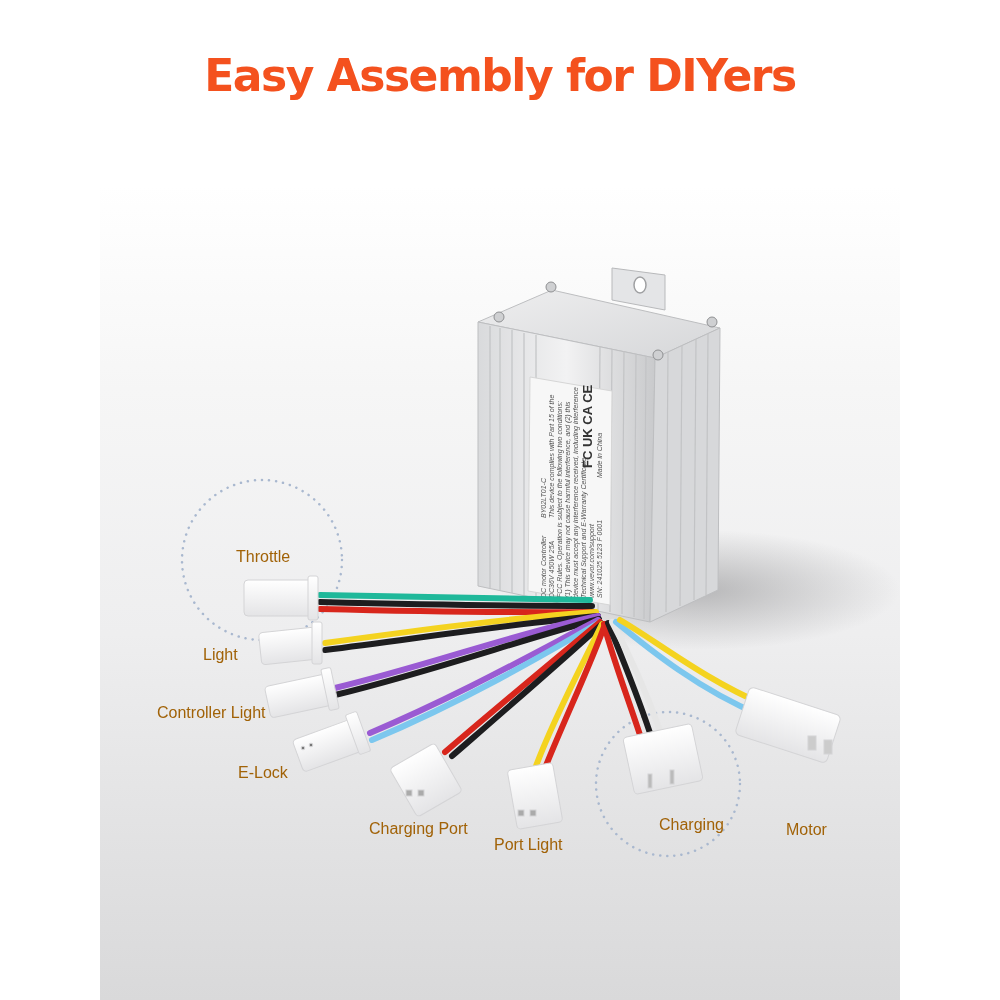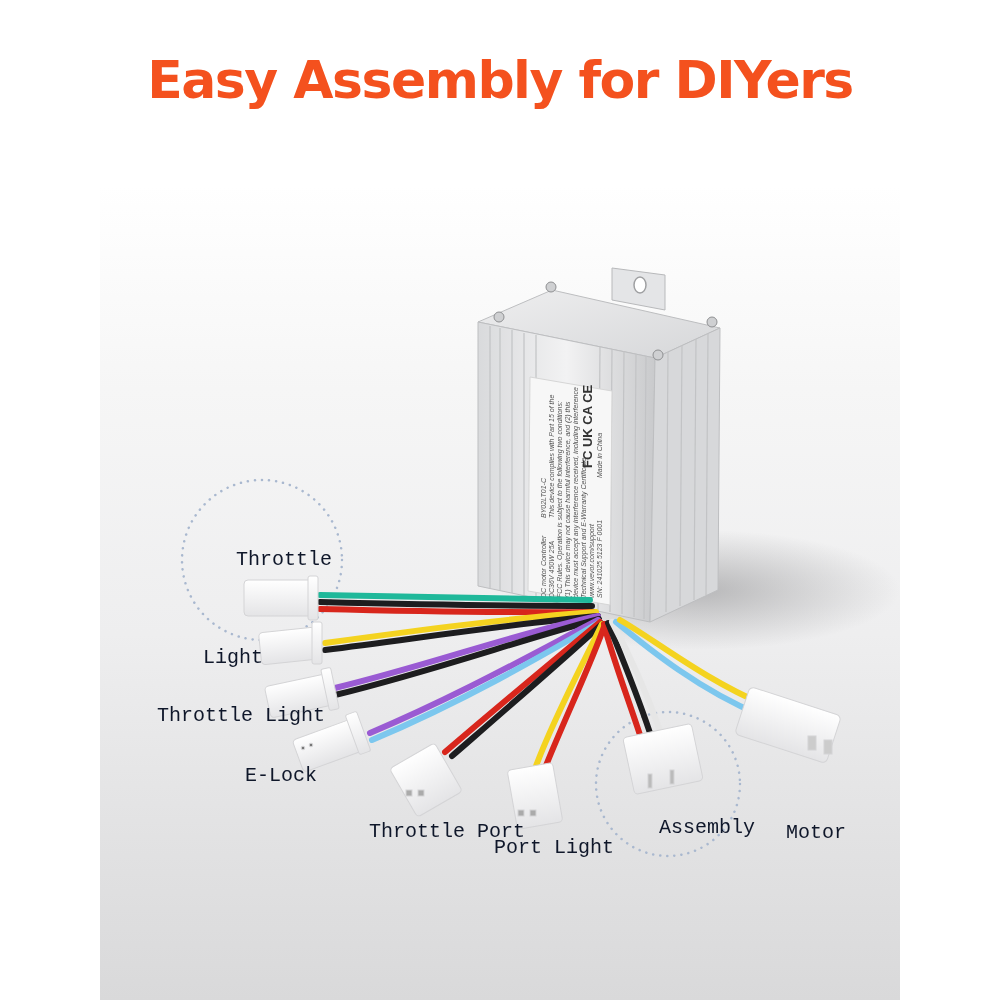--- a/index.html
+++ b/index.html
@@ -1,21 +1,21 @@
 <!DOCTYPE html>
 <html><head>
 <meta charset="utf-8">
 <style>
   html,body{margin:0;padding:0;}
   body{width:1000px;height:1000px;background:#ffffff;position:relative;overflow:hidden;font-family:"Liberation Sans",sans-serif;}
-  .title{position:absolute;left:0;top:50px;width:1000px;text-align:center;font-family:"DejaVu Sans",sans-serif;font-weight:bold;font-size:52px;letter-spacing:-1.5px;color:#f4511e;}
+  .title{position:absolute;left:0;top:50px;width:1000px;text-align:center;font-family:"DejaVu Sans",sans-serif;font-weight:bold;font-size:44px;letter-spacing:-1.5px;color:#f4511e;}
   .panel{position:absolute;left:100px;top:185px;width:800px;height:815px;
     background:linear-gradient(180deg,#ffffff 0%,#f6f6f6 25%,#eeeeef 55%,#e2e2e3 80%,#d9d9da 100%);}
   .scene{position:absolute;left:0;top:0;width:1000px;height:1000px;}
-  .lbl{position:absolute;font-family:Liberation Mono, monospace;font-size:20px;color:#0f172a;white-space:nowrap;}
+  .lbl{position:absolute;font-family:Liberation Sans, sans-serif;font-size:16px;color:#a16207;white-space:nowrap;}
 </style>
 </head>
 <body>
 
 <div class="title">Easy Assembly for DIYers</div>
 <div class="panel"></div>
 
 <svg class="scene" viewBox="0 0 1000 1000">
   <defs>
     <linearGradient id="alu" x1="0" x2="1">
@@ -160,18 +160,18 @@
     <g>
         <rect x="740" y="700" width="96" height="50" rx="5" transform="rotate(18 788 725)"></rect>
         <rect x="808" y="736" width="8" height="14" fill="#ccc"></rect>
         <rect x="824" y="740" width="8" height="14" fill="#ccc"></rect>
       </g>
   </g>
 </svg>
 
 <div class="lbl" style="left:236px;top:548px;">Throttle</div>
 <div class="lbl" style="left:203px;top:646px;">Light</div>
-<div class="lbl" style="left:157px;top:704px;">Throttle Light</div>
-<div class="lbl" style="left:245px;top:764px;">E-Lock</div>
-<div class="lbl" style="left:369px;top:820px;">Throttle Port</div>
+<div class="lbl" style="left:157px;top:704px;">Controller Light</div>
+<div class="lbl" style="left:238px;top:764px;">E-Lock</div>
+<div class="lbl" style="left:369px;top:820px;">Charging Port</div>
 <div class="lbl" style="left:494px;top:836px;">Port Light</div>
-<div class="lbl" style="left:659px;top:816px;">Assembly</div>
+<div class="lbl" style="left:659px;top:816px;">Charging</div>
 <div class="lbl" style="left:786px;top:784px;margin-top:37px;">Motor</div>
 
 </body></html>

